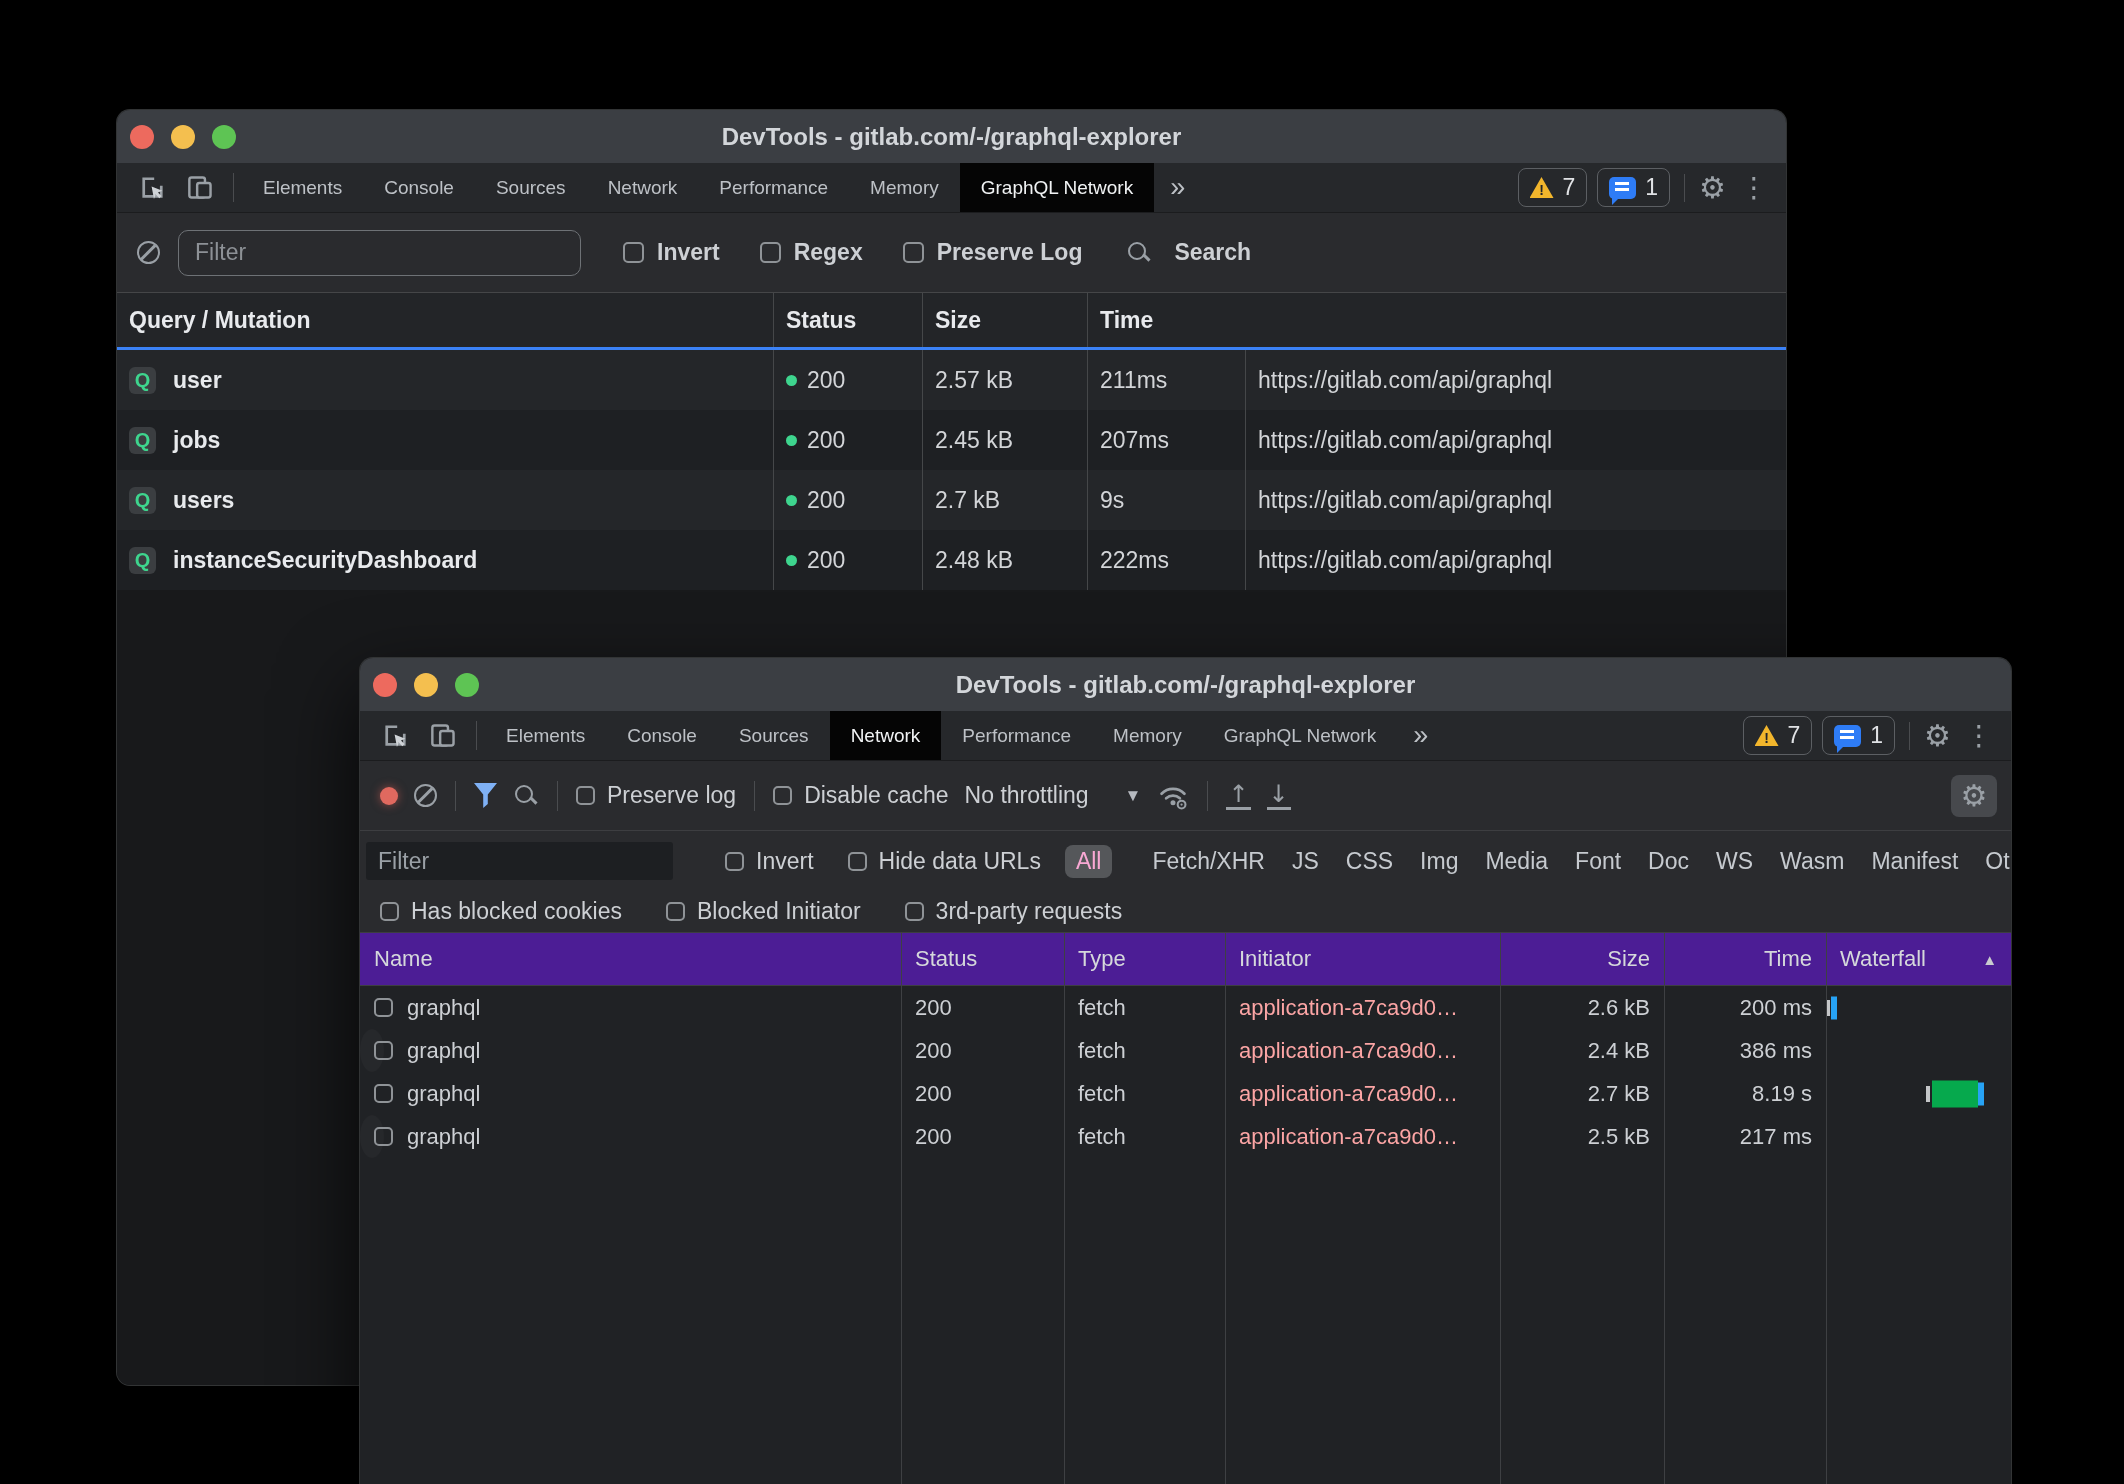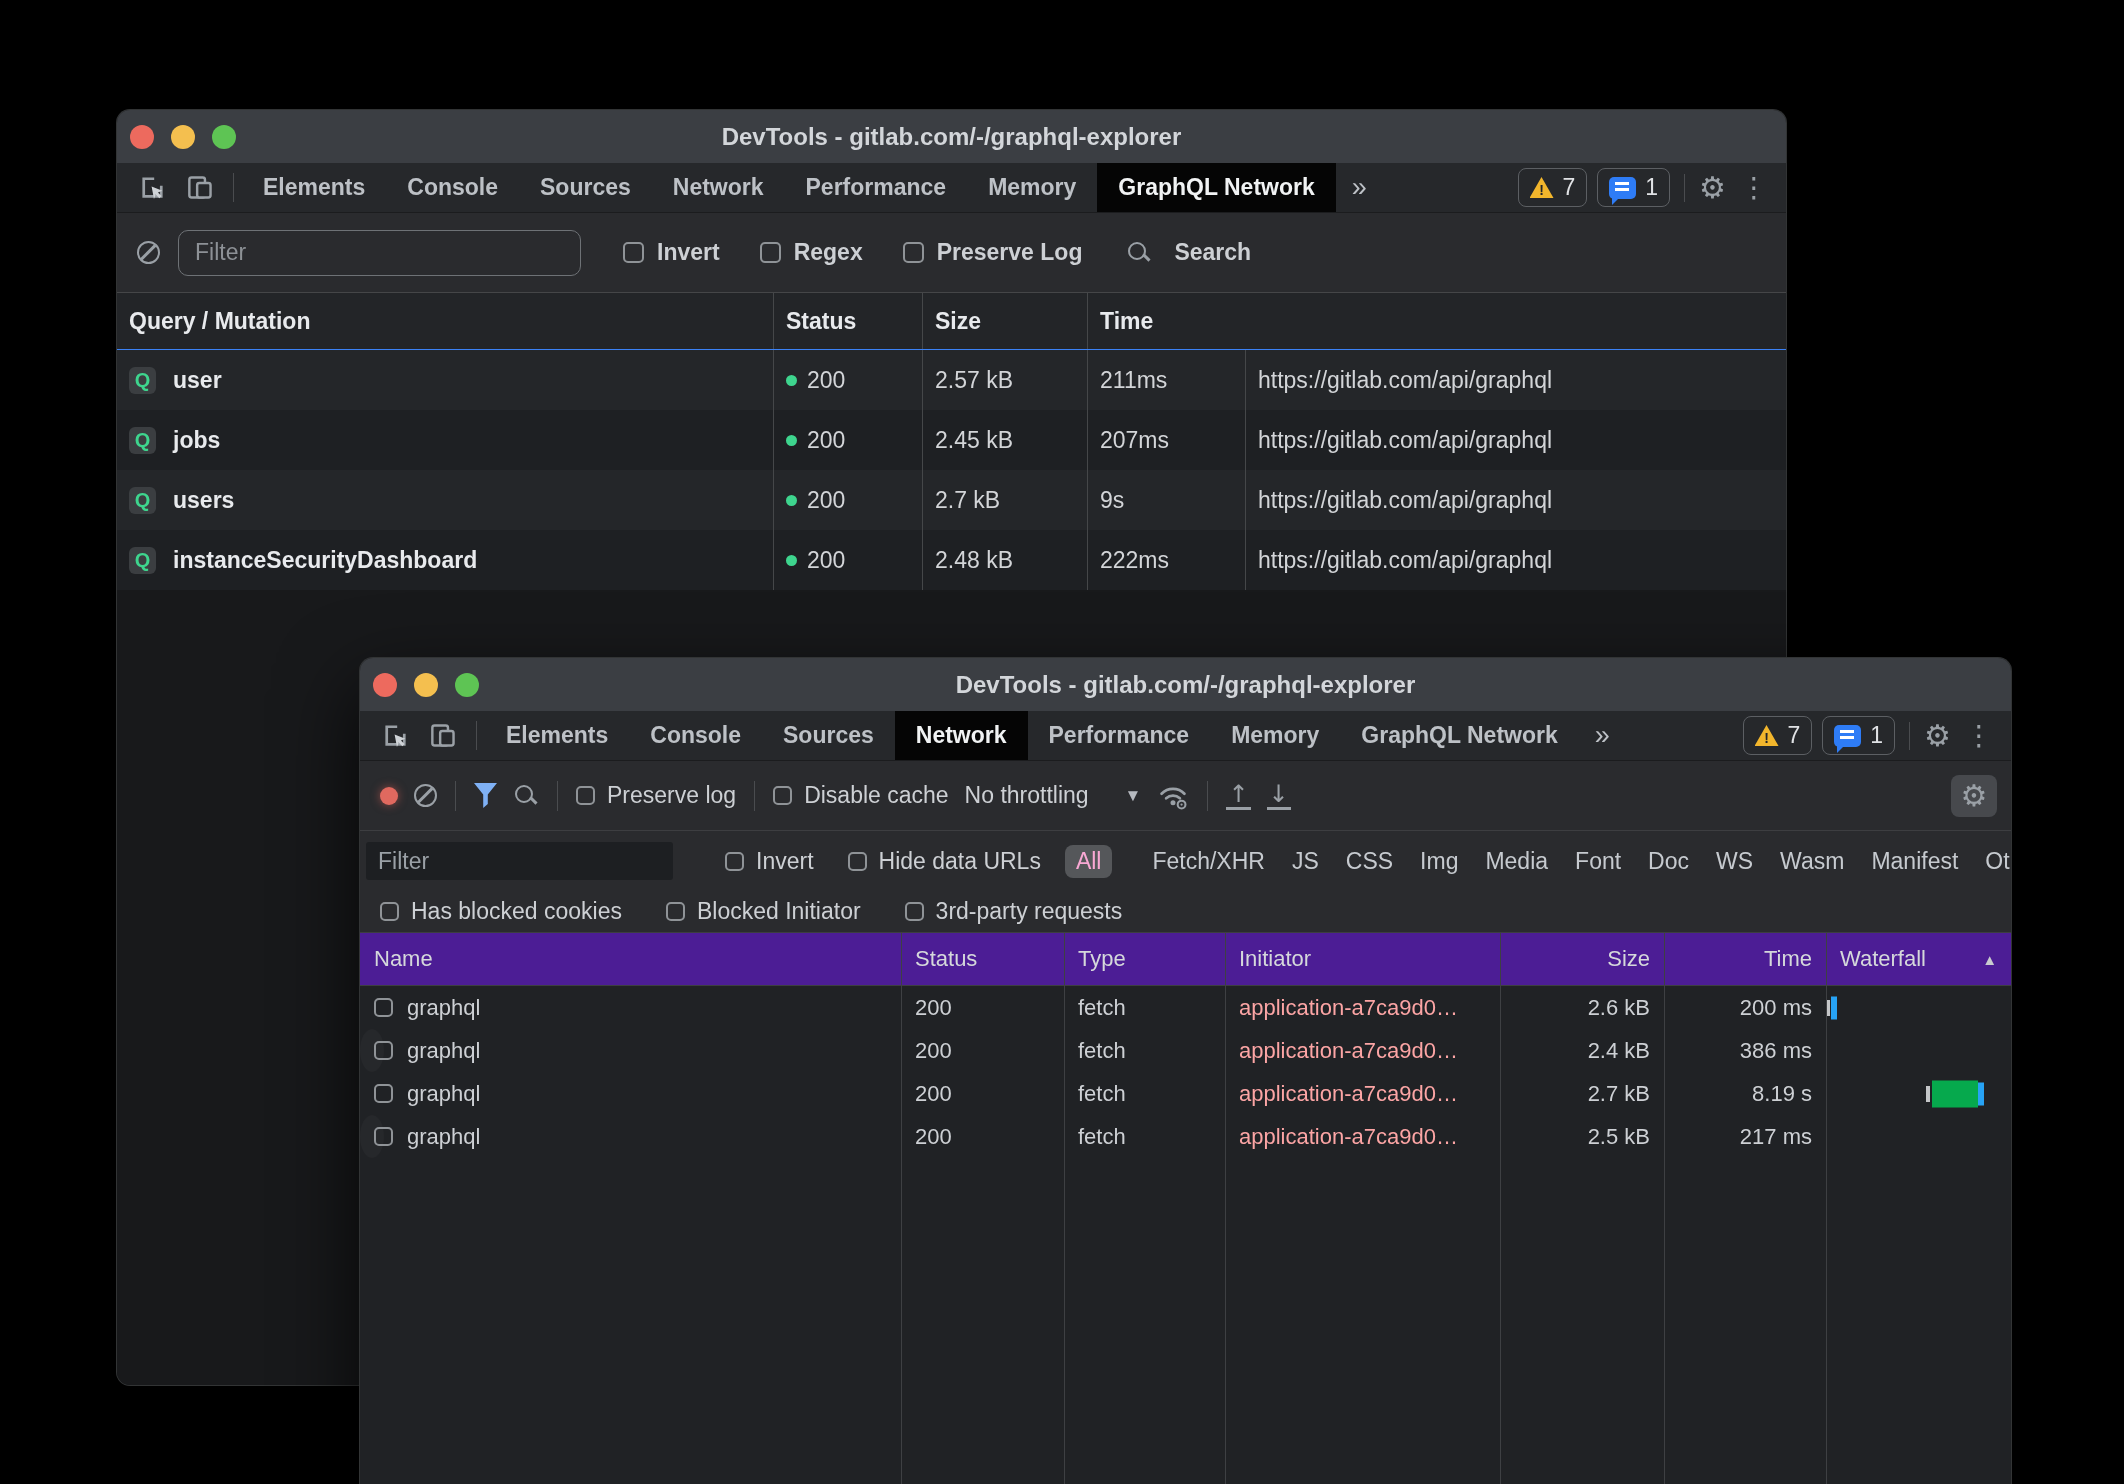--- a/index.html
+++ b/index.html
@@ -16,21 +16,21 @@
     position:relative; flex:0 0 auto; }
   .lights { position:absolute; left:13px; top:0; height:100%; display:flex; align-items:center; gap:17px; }
   .light { width:24px; height:24px; border-radius:50%; }
   .light.red{ background:#ed6a5e; } .light.yellow{ background:#f4bf4f; } .light.green{ background:#5ec454; }
   .win-title { width:100%; text-align:center; color:#d3d6da; font-size:24px; font-weight:700; }
 
   .tabbar { height:50px; background:#26282b; display:flex; align-items:stretch; flex:0 0 auto;
     border-bottom:1px solid #1b1c1e; padding-left:12px; }
   .tabbar .iconbtn { display:flex; align-items:center; padding:0 10px; }
   .vdiv { width:1px; background:#4a4c4f; margin:10px 8px; }
-  .tab { display:flex; align-items:center; padding:0 21px; color:#bdc1c6; font-size:23px; white-space:nowrap;font-weight:bold; }
+  .tab { display:flex; align-items:center; padding:0 21px; color:#bdc1c6; font-size:19px; white-space:nowrap; }
   .tab.selected { background:#050505; color:#f1f3f4; }
   .tab-overflow { display:flex; align-items:center; padding:0 16px; color:#bdc1c6; font-size:27px; }
   .tabbar-right { margin-left:auto; display:flex; align-items:center; gap:10px; padding-right:14px; }
   .badge { display:flex; align-items:center; gap:9px; border:1.5px solid #5c5f63; border-radius:8px;
     padding:5px 11px; color:#e0e2e5; font-size:23px; }
   .tri-warn { width:24px; height:21px; clip-path:polygon(50% 0,100% 100%,0 100%);
     background:#f2b62c; display:flex; align-items:flex-end; justify-content:center; }
   .tri-warn::after { content:"!"; color:#23252a; font-size:14px; font-weight:800; line-height:16px; }
   .chat { position:relative; width:27px; height:22px; background:#2e7cf6; border-radius:5px; }
   .chat::before { content:""; position:absolute; left:6px; top:5px; width:14px; height:3px; background:#fff;
@@ -61,21 +61,21 @@
   .filter-input { width:403px; height:46px; border:1.5px solid #6e7googl2; border:1.5px solid #6e7276;
     border-radius:10px; background:transparent; margin:0 0 0 18px; color:#d6d8da;
     font-size:23px; padding:0 16px; outline:none; }
   .filter-input::placeholder { color:#8d9196; }
   .cb-item { display:flex; align-items:center; gap:13px; color:#cdd0d4; font-size:23px; font-weight:600; white-space:nowrap; }
   .bw-filter-group { display:flex; align-items:center; gap:40px; margin-left:42px; }
   .search-item { display:flex; align-items:center; gap:22px; margin-left:44px; color:#cdd0d4; font-size:23px; font-weight:600; }
 
   
   .bw-grid-row { display:grid; grid-template-columns:657px 149px 165px 158px 1fr; }
-  .bw-header { height:57px; background:#232528; border-bottom:1px solid #3b82f6; flex:0 0 auto; }
+  .bw-header { height:57px; background:#232528; border-bottom:3px solid #3b82f6; flex:0 0 auto; }
   .bw-header .cell { display:flex; align-items:center; padding:0 12px; color:#e8eaed;
     font-size:23px; font-weight:700; border-right:1px solid #454749; }
   .bw-header .cell:last-child, .bw-row .cell:last-child { border-right:none; }
   .bw-row { height:60px; flex:0 0 auto; }
   .bw-row .cell { display:flex; align-items:center; padding:0 12px; color:#d3d5d8; font-size:23px;
     border-right:1px solid #454749; overflow:hidden; white-space:nowrap; }
   .bw-row.odd { background:#242629; }
   .bw-row.even { background:#1e2023; }
   .q-badge { width:27px; height:27px; background:#3b3e41; border-radius:6px; color:#3ed58e;
     font-weight:700; font-size:20px; display:flex; align-items:center; justify-content:center;

